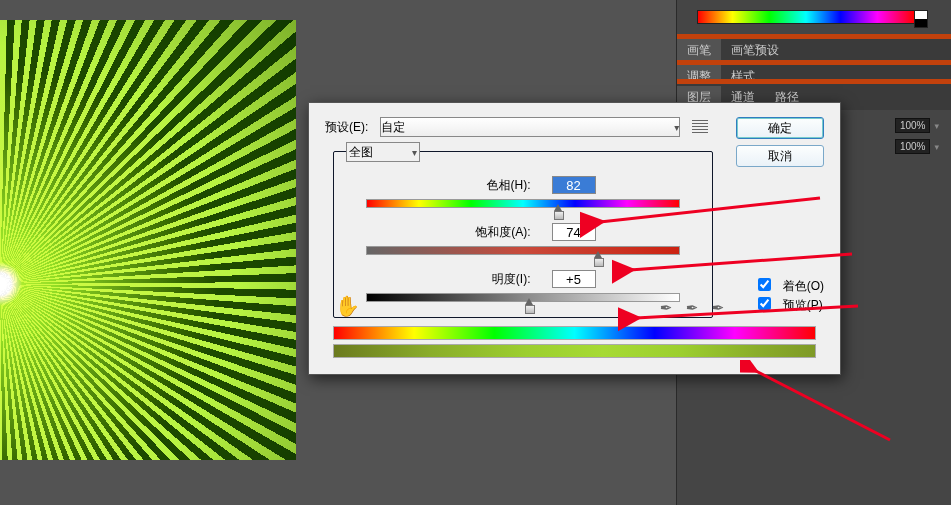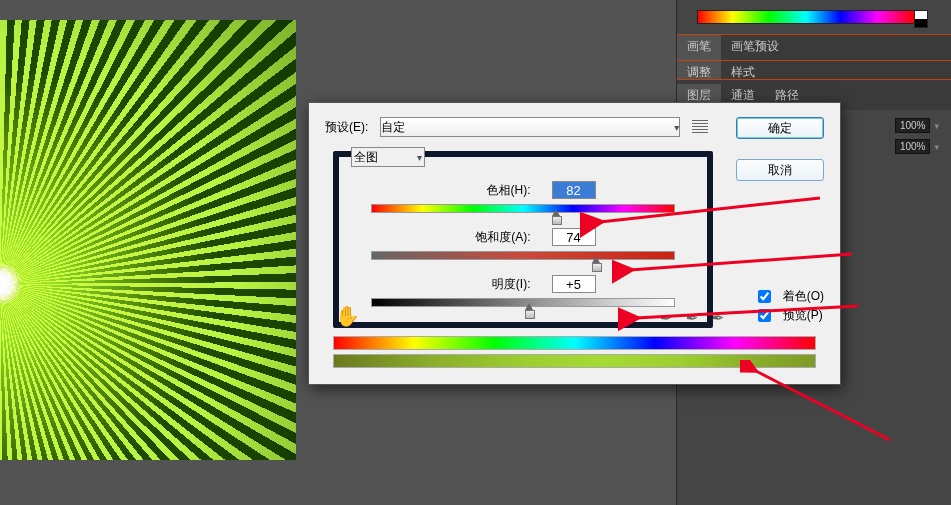--- a/index.html
+++ b/index.html
@@ -18,21 +18,21 @@
     content:""; position:absolute; inset:0;
     background: radial-gradient(circle at 0% 60%, transparent 0 10%, rgba(0,40,0,0.15) 60%, rgba(0,30,0,0.4) 100%);
   }
 
   
   .right-panels { position: absolute; right: 0; top: 0; width: 275px; height: 100%; background: #454545; border-left: 1px solid #2a2a2a; }
   .swatch-strip { position: absolute; top: 10px; left: 20px; width: 218px; height: 14px;
     background: linear-gradient(90deg,#f00,#ff0 16%,#0f0 33%,#0ff 50%,#00f 66%,#f0f 83%,#f00); border:1px solid #222;}
   .swatch-strip::after { content:""; position:absolute; right:-14px; top:-1px; width:12px; height:16px;
     background:linear-gradient(#fff,#fff 50%,#000 50%,#000); border:1px solid #222;}
-  .panel-tabs { position: absolute; top: 34px; left: 0; right: 0; height: 32px; background: #3a3a3a; border-top:1px solid #c2410c; border-bottom:1px solid #222; display:flex;}
+  .panel-tabs { position: absolute; top: 34px; left: 0; right: 0; height: 32px; background: #3a3a3a; border-top:5px solid #c2410c; border-bottom:1px solid #222; display:flex;}
   .panel-tab { padding: 3px 10px; font-size: 12px; color: #ccc; cursor:pointer;}
   .panel-tab.active { background: #535353; }
   .panel-tabs2 { top: 60px; }
   .panel-tabs3 { top: 79px; align-items: center; }
   .panel-body { position:absolute; top:110px; left:0; right:0; height:90px; background:#454545; padding:8px 12px; font-size:11px; color:#bbb;}
   .opacity-row { display:flex; justify-content:flex-end; align-items:center; gap:4px; margin-bottom:6px;}
   .pct-box { background:#222; border:1px solid #111; padding:1px 4px; color:#ccc; font-size:10px;}
   .chev { font-size:9px; color:#888;}
 
   
@@ -45,47 +45,47 @@
   .title-text { font-size: 12px; color: #222;}
   .close-btn { position:absolute; right:4px; top:2px; width:46px; height:20px;
     background: linear-gradient(#e27966,#c8432a); border:1px solid #7a1c0c; border-radius:3px;
     display:flex; align-items:center; justify-content:center; color:#fff; font-size:13px; cursor:pointer;}
   .dialog-body { padding: 14px 16px 12px; position:relative;}
   .preset-row { display:flex; align-items:center; gap:12px; margin-bottom:14px;}
   .preset-row label { font-size:12px;}
   .preset-select { flex:1; height:20px; font-size:12px; border:1px solid #888; background:linear-gradient(#fff,#eee); padding:0 0; display:flex; align-items:center; justify-content:space-between;}
   .mini-icon { width:16px; height:14px; display:inline-block;
     background: repeating-linear-gradient(#666,#666 1px,transparent 1px,transparent 3px); position:relative;}
-  .btn-stack { position:absolute; right:16px; top:14px; display:flex; flex-direction:column; gap:20px;}
+  .btn-stack { position:absolute; right:16px; top:14px; display:flex; flex-direction:column; gap:6px;}
   .ps-btn { width:88px; height:22px; font-size:12px; border:1px solid #7aa8c9; background:linear-gradient(#fcfefe,#eaf2f8);
     border-radius:3px; cursor:pointer;}
   .ps-btn.primary { border:1px solid #2f7dc0; box-shadow:0 0 0 1px #7cc inset;}
 
-  .inner-group { margin-left:8px; width:380px; border:6px solid #0f172a; border-radius:2px; padding:10px 14px 14px; position:relative;}
+  .inner-group { margin-left:8px; width:380px; border:1px solid #0f172a; border-radius:2px; padding:10px 14px 14px; position:relative;}
   .scope-select { position:absolute; left:12px; top:-10px; background:#f0f0f0; padding:0 2px;
     border:1px solid #888; height:20px; width:74px; font-size:12px; display:flex; align-items:center; justify-content:space-between;}
   .slider-row { margin-top:14px; }
   .slider-label { text-align:center; font-size:12px; display:flex; justify-content:center; align-items:center; gap:21px; padding:0 14px;}
   .slider-label .lbl { min-width:80px; text-align:right;}
   .val-input { width:44px; height:18px; font-size:13px; text-align:center; border:1px solid #888;}
   .val-input.sel { background:#3a7cd6; color:#fff;}
   .slider-track { height:10px; margin:5px 18px 0; position:relative;}
   .hue-track { background: linear-gradient(90deg,#f00,#ff0,#0f0,#0ff,#00f,#f0f,#f00); height:9px; border:1px solid #999;}
   .sat-track { background: linear-gradient(90deg,#666,#c94a3b,#c21); height:9px; border:1px solid #999;}
   .light-track { background: linear-gradient(90deg,#000,#888,#fff); height:9px; border:1px solid #999;}
   .thumb { position:absolute; top:7px; width:12px; height:10px; transform:translateX(-50%);}
   .thumb::before { content:""; position:absolute; left:2px; top:-2px; border-left:4px solid transparent; border-right:4px solid transparent; border-bottom:7px solid #666;}
   .thumb::after { content:""; position:absolute; left:2px; top:5px; width:8px; height:7px; background:linear-gradient(#eee,#bbb); border:1px solid #777;}
 
   .eyedrops { position:absolute; right:112px; bottom:56px; display:flex; gap:6px;}
   .eyedrop { width:20px; height:20px; display:flex; align-items:center; justify-content:center; color:#666; font-size:15px;}
   .hand-icon { position:absolute; left:26px; bottom:56px; color:#777; font-size:20px;}
 
   .check-stack { position:absolute; right:16px; bottom:58px; font-size:12px;}
-  .check-row { display:flex; align-items:center; gap:12px; margin-bottom:2px;}
+  .check-row { display:flex; align-items:flex-start; gap:12px; margin-bottom:2px;}
   .check-row input { width:13px; height:13px;}
 
   .result-bars { margin:8px 8px 0;}
   .bar { height:14px; margin-bottom:4px; border:1px solid #aaa;}
   .bar.full { background: linear-gradient(90deg,#f00,#ff0,#0f0,#0ff,#00f,#f0f,#f00);}
   .bar.tint { background: linear-gradient(90deg,#6b7a1f 0%,#8aad2a 20%,#9ccf2f 40%,#a6da34 56%,#9ccf2f 72%,#8aad2a 88%,#7f9a27);}
 
   
   .arrow { position:absolute; pointer-events:none; }
 </style>

